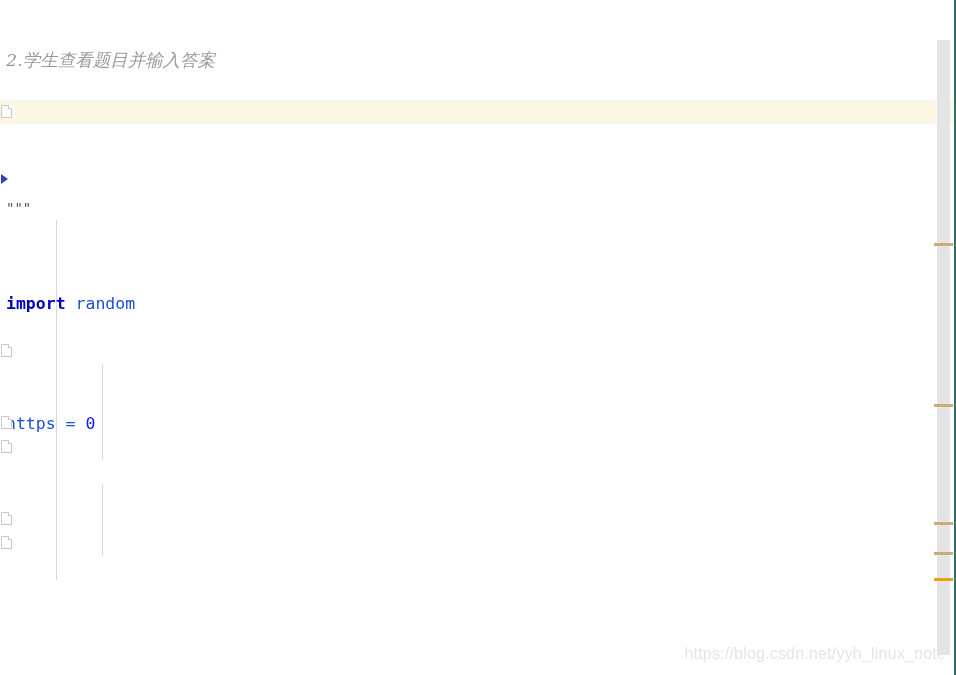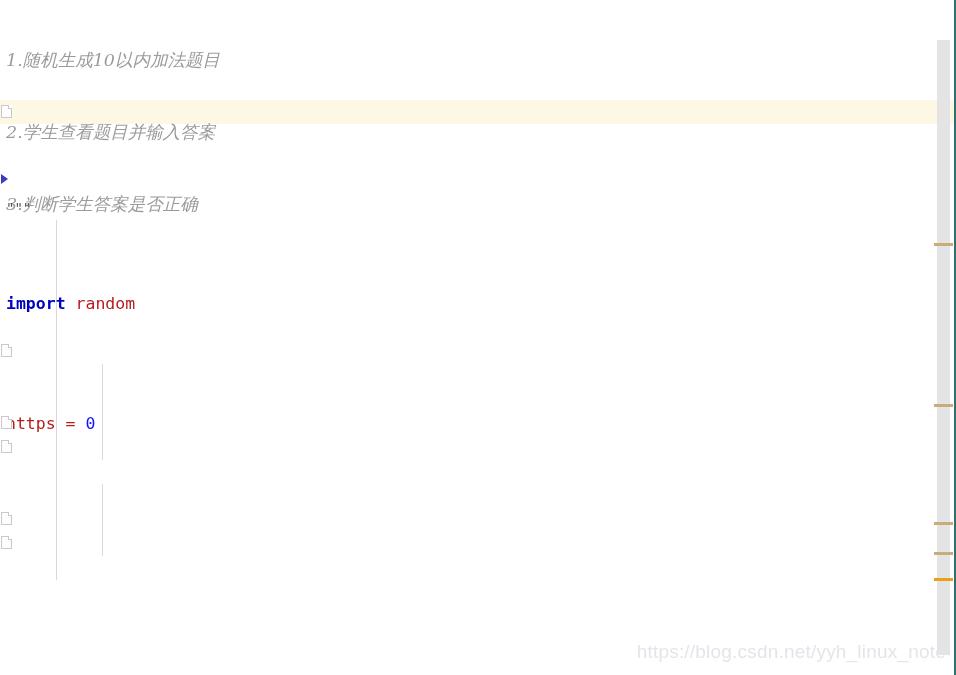--- a/index.html
+++ b/index.html
@@ -113,21 +113,21 @@
   }
   .line {
     position: relative;
     height: 24px;
     padding-left: 6px;
     box-sizing: border-box;
     color: #000000;
   }
   .kw       { color: #0000c0; font-weight: bold; }
   .num      { color: #1414ff; }
-  .plain    { color: #b91c1c; }
+  .plain    { color: #1d4ed8; }
 
   
   .squig {
     position: relative;
   }
   .squig::after {
     content: "";
     position: absolute;
     left: 0;
     right: 0;
@@ -175,40 +175,38 @@
     background: #2f6f6f;
     z-index: 6;
   }
 
   
   .watermark {
     position: absolute;
     right: 10px;
     bottom: 12px;
     font-family: "Liberation Sans", sans-serif;
-    font-size: 19px;
+    font-size: 16px;
     color: #e2e6ea;
     letter-spacing: .2px;
     z-index: 7;
     white-space: nowrap;
   }
 </style>
 </head>
 <body>
 
 <div id="editor">
 
   <div class="hl-band" style="top:100px;"></div>
 
   <div class="hl-band" style="top:580px; background:transparent;"></div>
 
   <div class="doc-header">
-    <div>1.随机生成10以内加法题目</div>
     <div>2.学生查看题目并输入答案</div>
-    <div>3.判断学生答案是否正确</div>
   </div>
 
   <div class="gutter">
     <div class="fold-icon" style="top:105px;"></div>
     <div class="fold-arrow" style="top:173px;"></div>
     <div class="fold-icon" style="top:344px;"></div>
     <div class="fold-icon" style="top:416px;"></div>
     <div class="fold-icon" style="top:440px;"></div>
     <div class="fold-icon" style="top:512px;"></div>
     <div class="fold-icon" style="top:536px;"></div>

